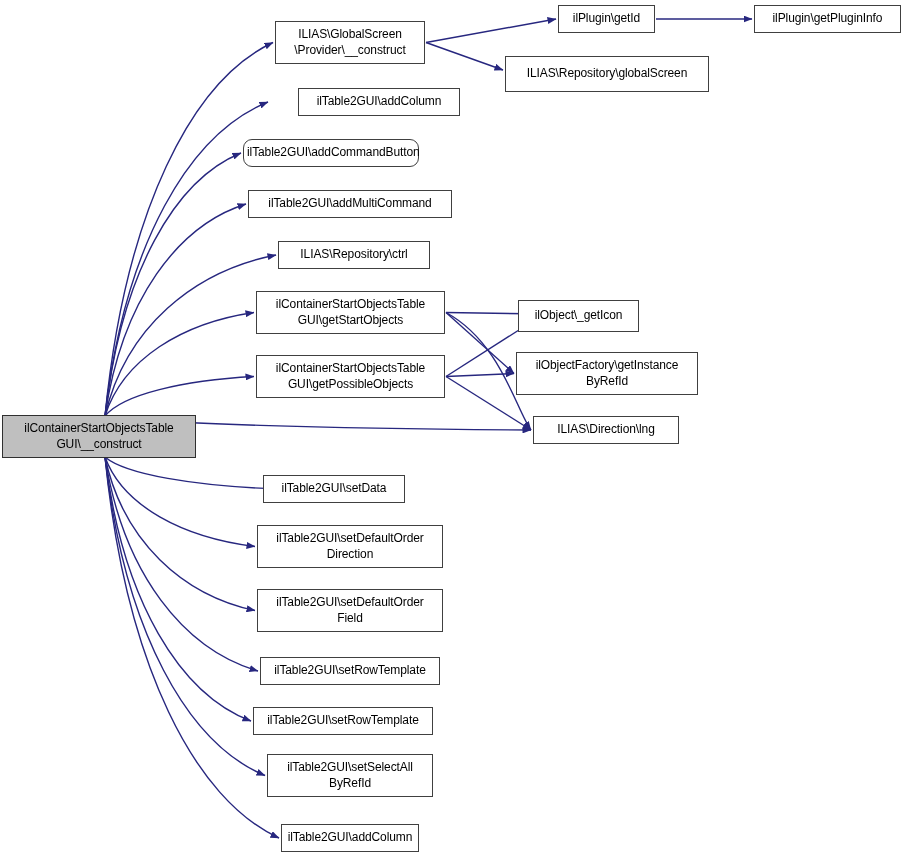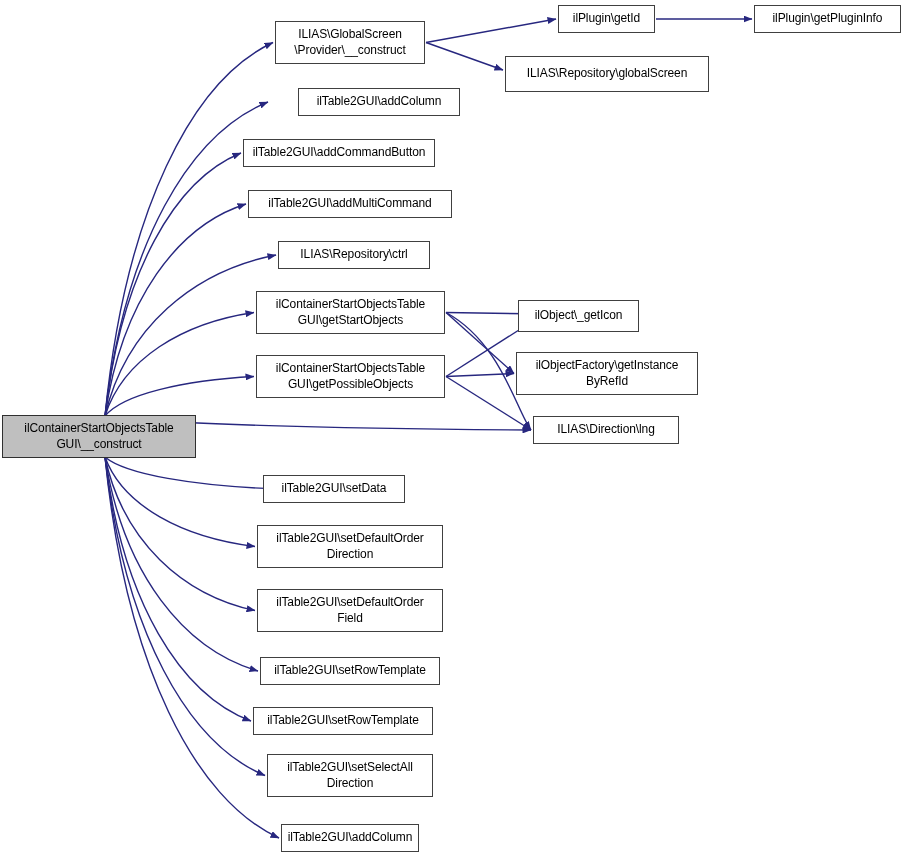--- a/index.html
+++ b/index.html
@@ -90,35 +90,35 @@
   </svg>
   <div id="nodes">
       <div class="node root" style="left: 2px; top: 415px; width: 194px; height: 43px;"><span class="node-label">ilContainerStartObjectsTable
 GUI\__construct</span></div>
       <div class="node" style="left: 275px; top: 21px; width: 150px; height: 43px;"><span class="node-label">ILIAS\GlobalScreen
 \Provider\__construct</span></div>
       <div class="node" style="left: 558px; top: 5px; width: 97px; height: 28px;"><span class="node-label">ilPlugin\getId</span></div>
       <div class="node" style="left: 754px; top: 5px; width: 147px; height: 28px;"><span class="node-label">ilPlugin\getPluginInfo</span></div>
       <div class="node" style="left: 505px; top: 56px; width: 204px; height: 36px;"><span class="node-label">ILIAS\Repository\globalScreen</span></div>
       <div class="node" style="left: 270px; top: 88px; width: 162px; height: 28px; margin-left: 28px;"><span class="node-label">ilTable2GUI\addColumn</span></div>
-      <div class="node" style="left: 243px; top: 139px; width: 192px; height: 28px;"><span class="node-label">ilTable2GUI\addCommandButton</span></div>
+      <div class="node" style="left: 243px; top: 139px; width: 176px; height: 28px; border-radius: 9px;"><span class="node-label">ilTable2GUI\addCommandButton</span></div>
       <div class="node" style="left: 248px; top: 190px; width: 204px; height: 28px;"><span class="node-label">ilTable2GUI\addMultiCommand</span></div>
       <div class="node" style="left: 278px; top: 241px; width: 152px; height: 28px;"><span class="node-label">ILIAS\Repository\ctrl</span></div>
       <div class="node" style="left: 256px; top: 291px; width: 189px; height: 43px;"><span class="node-label">ilContainerStartObjectsTable
 GUI\getStartObjects</span></div>
       <div class="node" style="left: 518px; top: 300px; width: 121px; height: 32px;"><span class="node-label">ilObject\_getIcon</span></div>
       <div class="node" style="left: 256px; top: 355px; width: 189px; height: 43px;"><span class="node-label">ilContainerStartObjectsTable
 GUI\getPossibleObjects</span></div>
       <div class="node" style="left: 516px; top: 352px; width: 182px; height: 43px;"><span class="node-label">ilObjectFactory\getInstance
 ByRefId</span></div>
       <div class="node" style="left: 533px; top: 416px; width: 146px; height: 28px;"><span class="node-label">ILIAS\Direction\lng</span></div>
       <div class="node" style="left: 263px; top: 475px; width: 142px; height: 28px;"><span class="node-label">ilTable2GUI\setData</span></div>
       <div class="node" style="left: 257px; top: 525px; width: 186px; height: 43px;"><span class="node-label">ilTable2GUI\setDefaultOrder
 Direction</span></div>
       <div class="node" style="left: 257px; top: 589px; width: 186px; height: 43px;"><span class="node-label">ilTable2GUI\setDefaultOrder
 Field</span></div>
       <div class="node" style="left: 260px; top: 657px; width: 180px; height: 28px;"><span class="node-label">ilTable2GUI\setRowTemplate</span></div>
       <div class="node" style="left: 253px; top: 707px; width: 180px; height: 28px;"><span class="node-label">ilTable2GUI\setRowTemplate</span></div>
       <div class="node" style="left: 267px; top: 754px; width: 166px; height: 43px;"><span class="node-label">ilTable2GUI\setSelectAll
-Direction</span></div>
+ByRefId</span></div>
       <div class="node" style="left: 281px; top: 824px; width: 138px; height: 28px;"><span class="node-label">ilTable2GUI\addColumn</span></div>
     </div>
 </div>
 
 </body></html>

